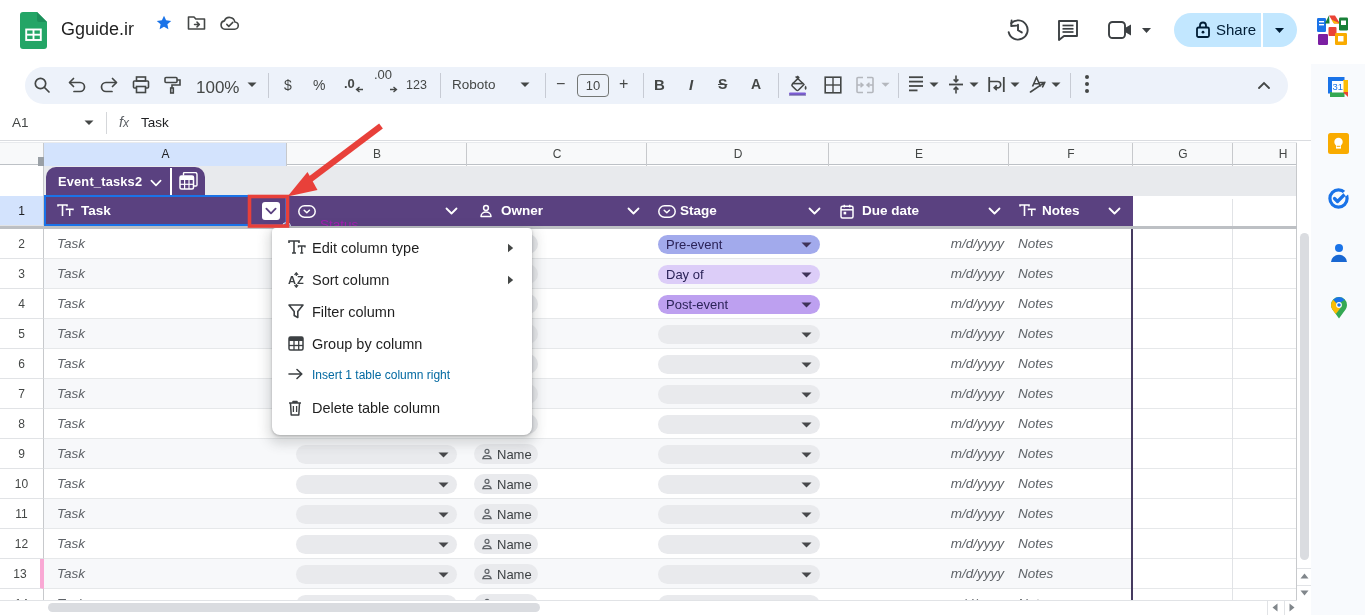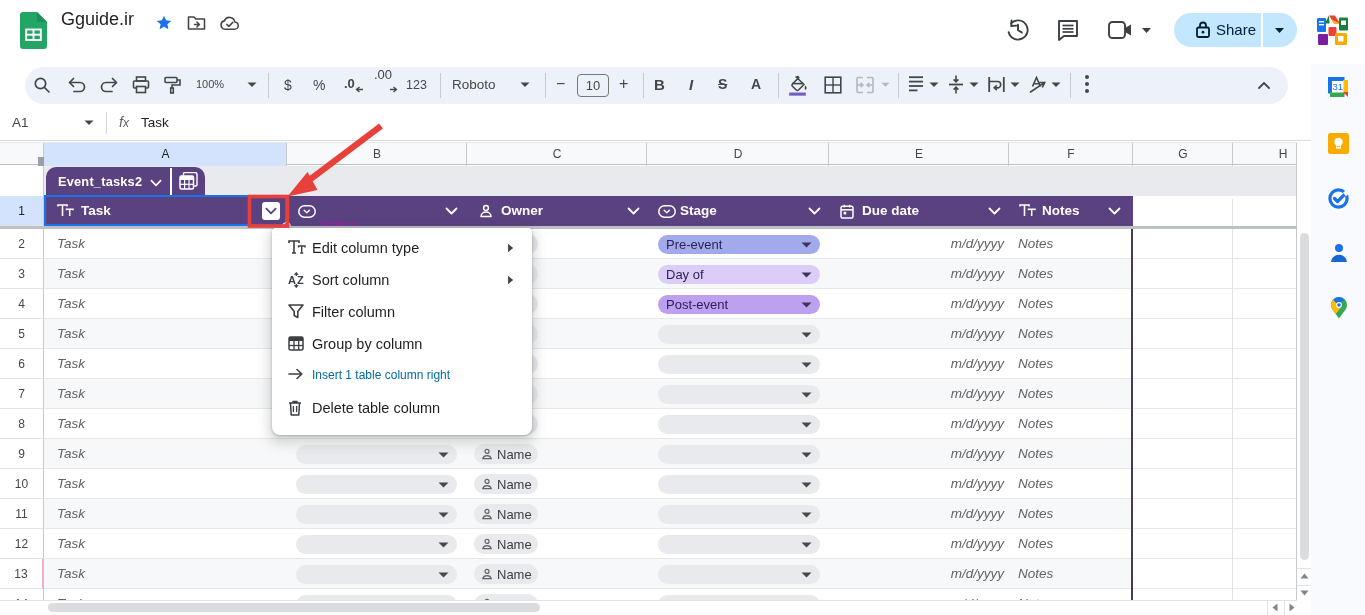--- a/index.html
+++ b/index.html
@@ -12,21 +12,21 @@
 <body>
 <div class="ab" style="left:0;top:0;width:1365px;height:615px;background:#fff;overflow:hidden;">
 
 <svg class="ab" style="left:20px;top:12px;" width="27" height="37" viewBox="0 0 27 37">
   <path d="M3 0 H17 L27 10 V34 a3 3 0 0 1 -3 3 H3 a3 3 0 0 1 -3 -3 V3 a3 3 0 0 1 3 -3 Z" fill="#23a566"></path>
   <path d="M17 0 L27 10 H19 a2 2 0 0 1 -2 -2 Z" fill="#1c8f5a"></path>
   <rect x="6.2" y="17.5" width="14.6" height="10.5" fill="none" stroke="#fff" stroke-width="1.9"></rect>
   <line x1="6.2" y1="22.7" x2="20.8" y2="22.7" stroke="#fff" stroke-width="1.9"></line>
   <line x1="13.5" y1="17.5" x2="13.5" y2="28" stroke="#fff" stroke-width="1.9"></line>
 </svg>
-<div class="ab" style="left:61px;top:9px;font-size:18px;color:#1f1f1f;">Gguide.ir</div>
+<div class="ab" style="left:61px;top:19px;font-size:18px;color:#1f1f1f;">Gguide.ir</div>
 <svg class="ab" style="left:156px;top:15px;" width="16" height="16" viewBox="0 0 16 16">
   <path d="M8 0.8 L10.1 5.3 L15.2 5.9 L11.4 9.2 L12.4 14.2 L8 11.7 L3.6 14.2 L4.6 9.2 L0.8 5.9 L5.9 5.3 Z" fill="#1a73e8"></path>
 </svg>
 <svg class="ab" style="left:187px;top:15px;" width="19" height="16" viewBox="0 0 19 16">
   <path d="M1.5 2 H7 l1.8 2 H17.5 v10 H1.5 Z" fill="none" stroke="#444746" stroke-width="1.6" stroke-linejoin="round"></path>
   <path d="M7.5 9.5 h4.5 m-2 -2.4 l2.4 2.4 l-2.4 2.4" fill="none" stroke="#444746" stroke-width="1.5" stroke-linecap="round" stroke-linejoin="round"></path>
 </svg>
 <svg class="ab" style="left:220px;top:16px;" width="20" height="15" viewBox="0 0 20 15">
   <path d="M5 13.2 a4.2 4.2 0 0 1 -0.6 -8.3 a5.4 5.4 0 0 1 10.4 1.1 a3.6 3.6 0 0 1 -0.3 7.2 Z" fill="none" stroke="#444746" stroke-width="1.6" stroke-linejoin="round"></path>
   <path d="M6.8 8.4 l2 2 l4 -4" fill="none" stroke="#444746" stroke-width="1.5" stroke-linecap="round" stroke-linejoin="round"></path>
@@ -92,21 +92,21 @@
 <svg class="ab" style="left:132px;top:9px;" width="18" height="18" viewBox="0 0 18 18">
   <rect x="4.5" y="1" width="9" height="4" fill="none" stroke="#444746" stroke-width="1.6"></rect>
   <rect x="1.5" y="5" width="15" height="7" rx="1" fill="none" stroke="#444746" stroke-width="1.6"></rect>
   <rect x="4.5" y="10.5" width="9" height="6" fill="#edf2fa" stroke="#444746" stroke-width="1.6"></rect>
 </svg>
 <svg class="ab" style="left:164px;top:9px;" width="17" height="18" viewBox="0 0 17 18">
   <rect x="1" y="1.5" width="12" height="5" rx="1" fill="none" stroke="#444746" stroke-width="1.6"></rect>
   <path d="M13 4 h3 v5 h-8 v3" fill="none" stroke="#444746" stroke-width="1.6"></path>
   <rect x="6.7" y="12" width="2.6" height="5" fill="none" stroke="#444746" stroke-width="1.6"></rect>
 </svg>
-<div class="ab" style="left:196px;top:11px;font-size:11px;color:#444746;">100%</div>
+<div class="ab" style="left:196px;top:11px;font-size:17px;color:#444746;">100%</div>
 <svg class="ab" style="left:247px;top:15px;" width="10" height="6" viewBox="0 0 10 6">
         <path d="M0.5 0.5 L5 5 L9.5 0.5 Z" fill="#444746"></path>
       </svg>
 <div class="ab" style="left:268px;top:6px;width:1px;height:25px;background:#c7cbd4;"></div>
 <div class="ab" style="left:284px;top:10px;font-size:14px;color:#444746;">$</div>
 <div class="ab" style="left:313px;top:10px;font-size:14px;color:#444746;">%</div>
 <div class="ab" style="left:344px;top:9px;font-size:13px;font-weight:600;color:#444746;">.0</div>
 <svg class="ab" style="left:355px;top:19px;" width="8" height="7" viewBox="0 0 8 7">
         <path d="M8 3.5 H2 M4.5 1 L1.5 3.5 L4.5 6" fill="none" stroke="#444746" stroke-width="1.3"></path>
       </svg>
@@ -206,21 +206,21 @@
 <div class="ab" style="left:0;top:259px;width:44px;height:30px;background:#fff;border-right:1px solid #c7c9cc;border-bottom:1px solid #e1e3e6;line-height:30px;text-align:center;font-size:12px;color:#444746;">3</div>
 <div class="ab" style="left:0;top:289px;width:44px;height:30px;background:#fff;border-right:1px solid #c7c9cc;border-bottom:1px solid #e1e3e6;line-height:30px;text-align:center;font-size:12px;color:#444746;">4</div>
 <div class="ab" style="left:0;top:319px;width:44px;height:30px;background:#fff;border-right:1px solid #c7c9cc;border-bottom:1px solid #e1e3e6;line-height:30px;text-align:center;font-size:12px;color:#444746;">5</div>
 <div class="ab" style="left:0;top:349px;width:44px;height:30px;background:#fff;border-right:1px solid #c7c9cc;border-bottom:1px solid #e1e3e6;line-height:30px;text-align:center;font-size:12px;color:#444746;">6</div>
 <div class="ab" style="left:0;top:379px;width:44px;height:30px;background:#fff;border-right:1px solid #c7c9cc;border-bottom:1px solid #e1e3e6;line-height:30px;text-align:center;font-size:12px;color:#444746;">7</div>
 <div class="ab" style="left:0;top:409px;width:44px;height:30px;background:#fff;border-right:1px solid #c7c9cc;border-bottom:1px solid #e1e3e6;line-height:30px;text-align:center;font-size:12px;color:#444746;">8</div>
 <div class="ab" style="left:0;top:439px;width:44px;height:30px;background:#fff;border-right:1px solid #c7c9cc;border-bottom:1px solid #e1e3e6;line-height:30px;text-align:center;font-size:12px;color:#444746;">9</div>
 <div class="ab" style="left:0;top:469px;width:44px;height:30px;background:#fff;border-right:1px solid #c7c9cc;border-bottom:1px solid #e1e3e6;line-height:30px;text-align:center;font-size:12px;color:#444746;">10</div>
 <div class="ab" style="left:0;top:499px;width:44px;height:30px;background:#fff;border-right:1px solid #c7c9cc;border-bottom:1px solid #e1e3e6;line-height:30px;text-align:center;font-size:12px;color:#444746;">11</div>
 <div class="ab" style="left:0;top:529px;width:44px;height:30px;background:#fff;border-right:1px solid #c7c9cc;border-bottom:1px solid #e1e3e6;line-height:30px;text-align:center;font-size:12px;color:#444746;">12</div>
-<div class="ab" style="left:0;top:559px;width:44px;height:30px;background:#fff;border-right:2px solid #f9a8d4;border-bottom:1px solid #e1e3e6;line-height:30px;text-align:center;font-size:12px;color:#444746;">13</div>
+<div class="ab" style="left:0;top:559px;width:44px;height:30px;background:#fff;border-right:4px solid #f9a8d4;border-bottom:1px solid #e1e3e6;line-height:30px;text-align:center;font-size:12px;color:#444746;">13</div>
 <div class="ab" style="left:0;top:589px;width:44px;height:30px;background:#fff;border-right:1px solid #c7c9cc;border-bottom:1px solid #e1e3e6;line-height:30px;text-align:center;font-size:12px;color:#444746;">14</div>
 <div class="ab" style="left:44px;top:229px;width:1087px;height:30px;background:#fff;border-bottom:1px solid #e6e8ea;"></div>
 <div class="ab" style="left:1133px;top:229px;width:164px;height:30px;background:#fff;border-bottom:1px solid #e6e8ea;"></div>
 <div class="ab" style="left:57px;top:236px;font-size:13.5px;font-style:italic;color:#5f6368;">Task</div>
 <div class="ab" style="left:296px;top:235px;width:161px;height:19px;background:#e9eaed;border-radius:9.5px;"></div>
 <svg class="ab" style="left:438px;top:242px;" width="11" height="6" viewBox="0 0 11 6">
       <path d="M0.5 0.5 L5.5 5.5 L10.5 0.5 Z" fill="#47484b"></path>
     </svg>
 <div class="ab" style="left:474px;top:234px;width:64px;height:20px;background:#e9eaed;border-radius:10px;"></div>
 <svg class="ab" style="left:481px;top:238px;" width="12" height="12" viewBox="0 0 12 12">

